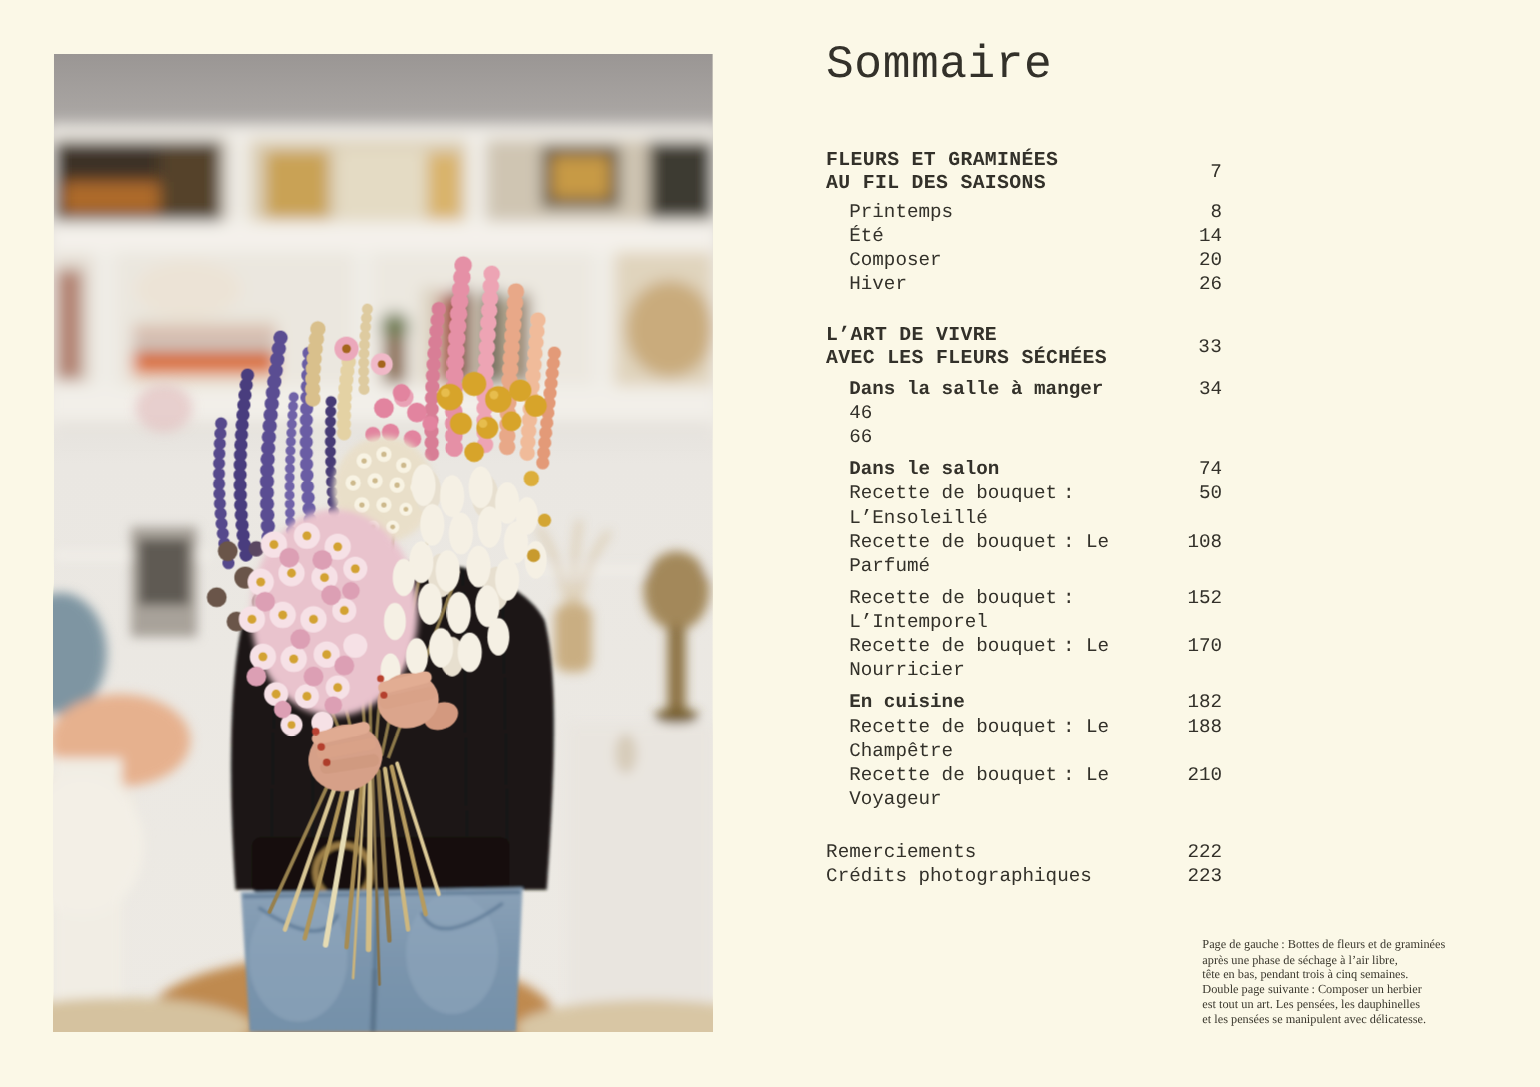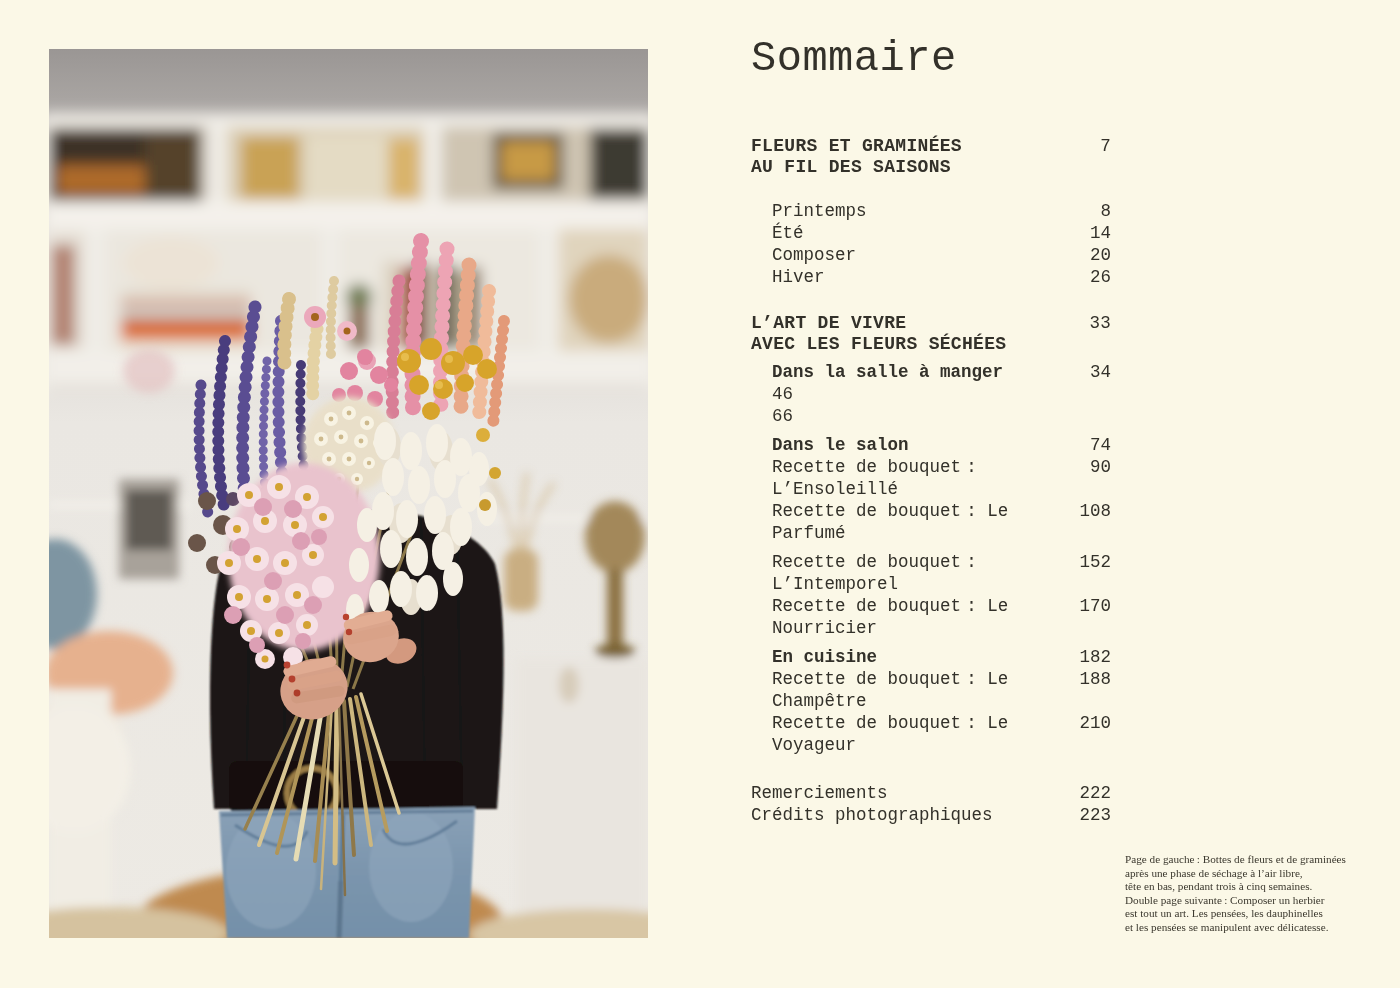--- a/index.html
+++ b/index.html
@@ -8,35 +8,35 @@
     background:#fbf8e7;
     font-family:"Liberation Serif", serif;
     color:#33312a;
   }
   figure.photo{position:absolute;left:49px;top:49px;width:599px;height:889px;margin:0;}
   figure.photo svg{display:block;width:100%;height:100%;}
 
   .toc-col{position:absolute;left:751px;top:36px;width:360px;font-family:Liberation Mono, monospace;}
   .title{font-size:42px;font-weight:400;line-height:46px;margin:0 0 54px 0;letter-spacing:.5px;}
 
-  .sec-head{display:flex;justify-content:space-between;align-items:flex-start;
+  .sec-head{display:flex;justify-content:space-between;align-items:center;
             font-weight:bold;font-size:18px;line-height:21px;letter-spacing:.3px;}
   .sec-head .sec-page{font-weight:400;font-size:17.5px;line-height:21px;}
   .sec-head.second{margin-top:25px;}
 
   .row{display:flex;justify-content:space-between;font-size:17.5px;line-height:22px;}
   .row .lbl.bold{font-weight:bold;}
   .indent{padding-left:21px;}
-  .seasons{margin-top:22px;}
+  .seasons{margin-top:4px;}
   .group{margin-top:7px;}
   .group.first{margin-top:6px;}
   .footer-entries{margin-top:26px;}
 
   .caption{position:absolute;left:1093px;top:853px;width:262px;
-           font-size:11.2px;line-height:13.5px;color:#3b382e;margin-left:32px;}
+           font-size:11.2px;line-height:13.5px;color:#3b382e;}
 </style>
 </head>
 <body>
 
 <div class="page">
 
   <figure class="photo">
     <svg viewBox="0 0 599 889" preserveAspectRatio="none" role="img">
       <defs>
         <linearGradient id="wallg" x1="0" y1="0" x2="0" y2="1">
@@ -448,21 +448,21 @@
             <span class="pg">66</span>
           </div>
         </div>
         <div class="group">
           <div class="row indent">
             <span class="lbl bold">Dans le salon</span>
             <span class="pg">74</span>
           </div>
           <div class="row indent">
             <span class="lbl">Recette de bouquet : L’Ensoleillé</span>
-            <span class="pg">90</span>
+            <span class="pg">50</span>
           </div>
           <div class="row indent">
             <span class="lbl">Recette de bouquet : Le Parfumé</span>
             <span class="pg">108</span>
           </div>
         </div>
         <div class="group">
           <div class="row indent">
             <span class="lbl">Recette de bouquet : L’Intemporel</span>
             <span class="pg">152</span>

